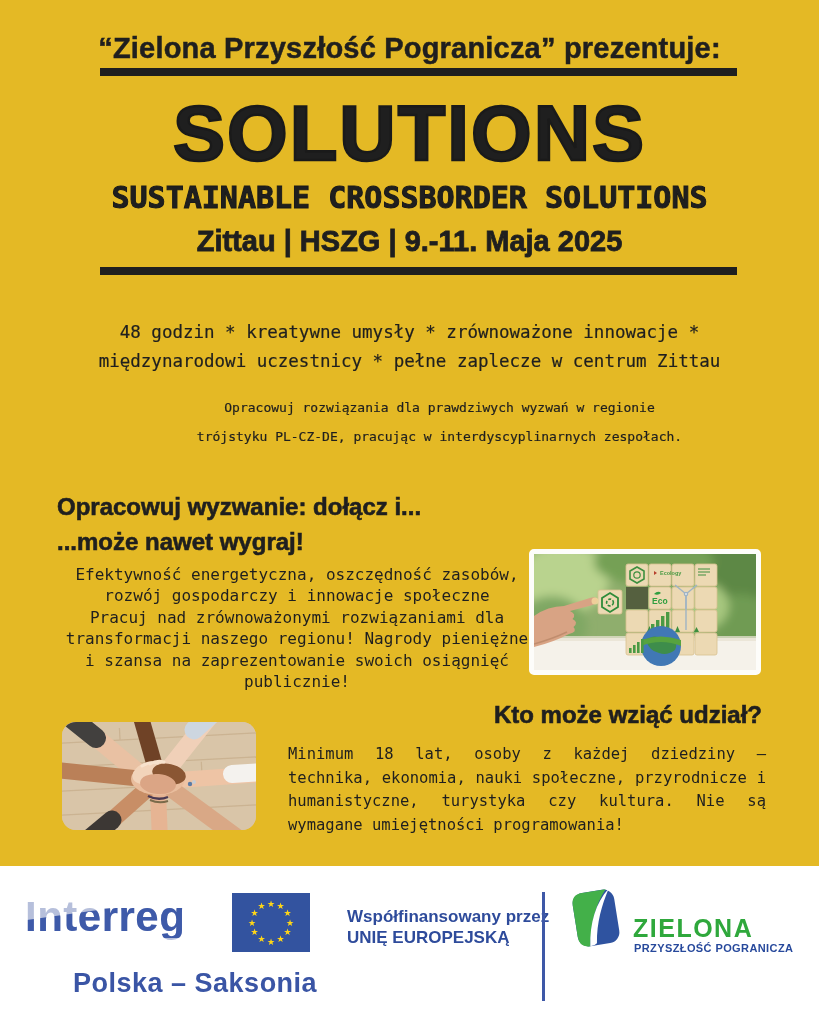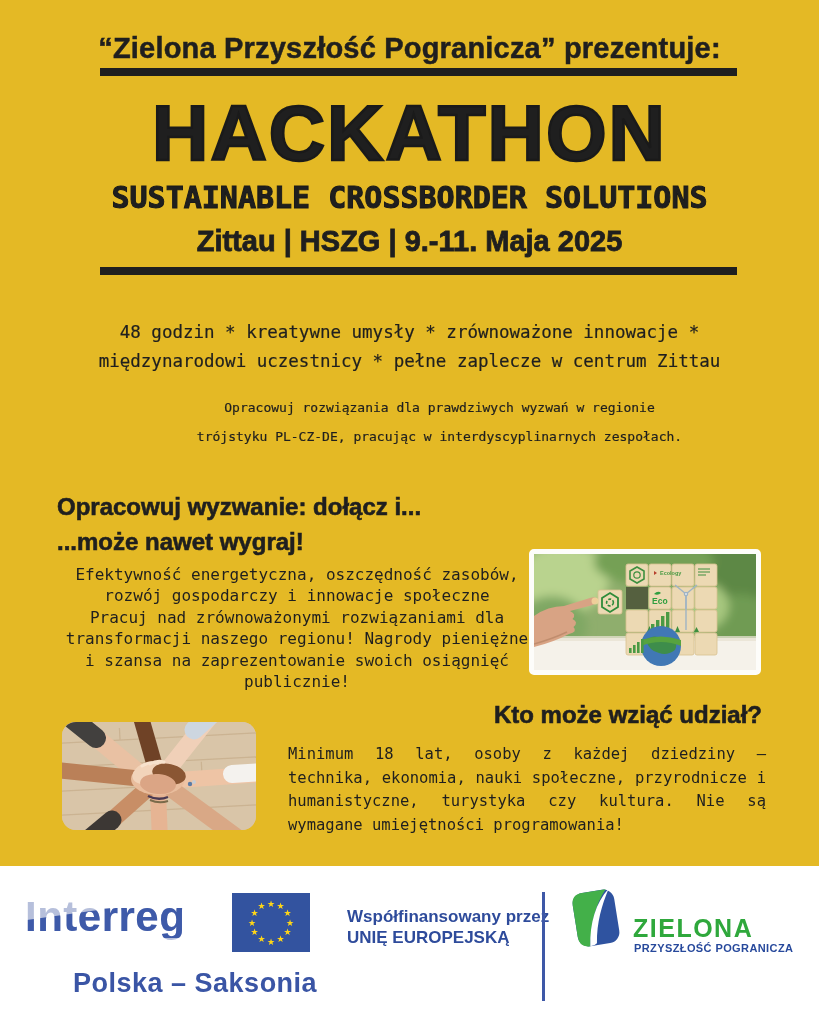--- a/index.html
+++ b/index.html
@@ -44,21 +44,21 @@
   .program{left:25px;top:102px;font-size:27px;font-weight:bold;color:#3a55a5;letter-spacing:0.5px;margin-left:48px;}
 </style>
 </head>
 <body>
 
 <div class="page">
   <div class="abs yellow-bg"></div>
 
   <div class="abs center h-bold presenter">“Zielona Przyszłość Pogranicza” prezentuje:</div>
   <div class="abs rule rule-top"></div>
-  <div class="abs center h-bold title">HACKATHON</div>
+  <div class="abs center h-bold title">SOLUTIONS</div>
   <div class="abs center mono subtitle">SUSTAINABLE CROSSBORDER SOLUTIONS</div>
   <div class="abs center h-bold event">Zittau | HSZG | 9.-11. Maja 2025</div>
   <div class="abs rule rule-bottom"></div>
 
   <div class="abs center mono pre highlights">48 godzin * kreatywne umysły * zrównoważone innowacje *
 międzynarodowi uczestnicy * pełne zaplecze w centrum Zittau</div>
   <div class="abs center mono pre description">Opracowuj rozwiązania dla prawdziwych wyzwań w regionie
 trójstyku PL-CZ-DE, pracując w interdyscyplinarnych zespołach.</div>
 
   <div class="abs h-bold pre challenge-heading">Opracowuj wyzwanie: dołącz i...

